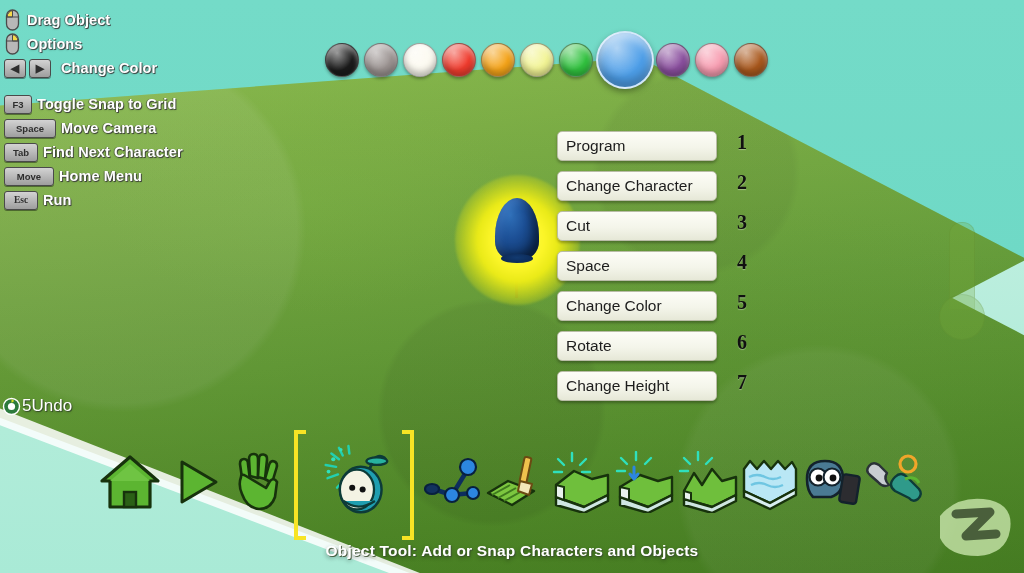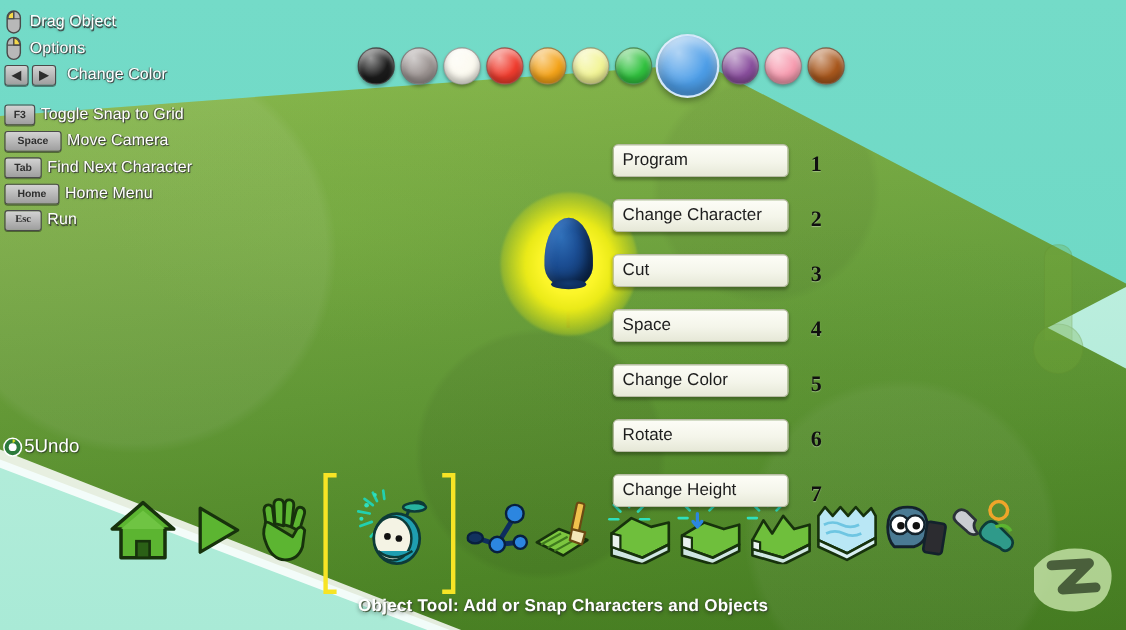--- a/index.html
+++ b/index.html
@@ -55,21 +55,21 @@
       radial-gradient(circle at 48% 72%, rgba(0,0,0,.06) 0 16%, transparent 17%),
       radial-gradient(circle at 80% 85%, rgba(255,255,255,.05) 0 14%, transparent 15%),
       radial-gradient(circle at 68% 30%, rgba(0,0,0,.05) 0 12%, transparent 13%);
     pointer-events:none;
   }
 
   
   .help{position:absolute;left:4px;top:8px;width:300px;z-index:40;}
   .help-row{display:flex;align-items:center;height:24px;margin-bottom:0px;}
   .help-label{
-    color:#ffffff;font-weight:normal;font-size:14.5px;letter-spacing:.1px;
+    color:#ffffff;font-weight:bold;font-size:14.5px;letter-spacing:.1px;
     text-shadow:1px 1px 0 rgba(60,60,60,.85), -1px 0 0 rgba(60,60,60,.45), 0 1px 2px rgba(0,0,0,.35);
     white-space:nowrap;
   }
   .help-gap{height:12px;}
   .mouse-ico{width:17px;height:22px;margin-right:6px;flex:0 0 auto;}
   .keycap{
     display:inline-flex;align-items:center;justify-content:center;
     background:linear-gradient(180deg,#d3d3d3,#9e9e9e);
     border:1.5px solid #4a4a4a;border-radius:3px;
     color:#2e2e2e;font-size:9.5px;font-weight:bold;
@@ -116,21 +116,21 @@
     background:radial-gradient(ellipse at 50% 40%,#123a70,#0a2550);
     border-radius:50%;
   }
   .obj-stem{
     position:absolute;left:515px;top:258px;width:3px;height:40px;z-index:19;
     background:linear-gradient(180deg,rgba(150,110,40,.85),rgba(120,90,30,.25));
   }
 
   
   .menu{position:absolute;left:557px;top:131px;z-index:45;}
-  .menu-row{display:flex;align-items:flex-end;margin-bottom:20px;}
+  .menu-row{display:flex;align-items:flex-start;margin-bottom:10px;}
   .menu-item{
     width:150px;height:28px;line-height:28px;
     background:linear-gradient(180deg,#fdfdf7 0%,#f4f5ea 55%,#e6e8d7 100%);
     border:1px solid #b9bca6;border-radius:5px;
     color:#1d1d1d;font-size:15.5px;padding-left:8px;
     box-shadow:0 2px 3px rgba(0,0,0,.30);
     font-family:"Liberation Sans",sans-serif;
     white-space:nowrap;overflow:hidden;
   }
   .menu-num{
@@ -242,21 +242,21 @@
     </div>
     <div class="help-row">
       <span class="keycap space">Space</span>
       <span class="help-label">Move Camera</span>
     </div>
     <div class="help-row">
       <span class="keycap tab">Tab</span>
       <span class="help-label">Find Next Character</span>
     </div>
     <div class="help-row">
-      <span class="keycap home">Home</span>
+      <span class="keycap home">Move</span>
       <span class="help-label">Home Menu</span>
     </div>
     <div class="help-row">
       <span class="keycap esc">Esc</span>
       <span class="help-label">Run</span>
     </div>
   </div>
 
   <div class="palette" id="palette">
       <div class="swatch" style="background: radial-gradient(at 35% 28%, rgba(255, 255, 255, 0.55), rgba(255, 255, 255, 0) 55%), rgb(27, 27, 27);"></div>

